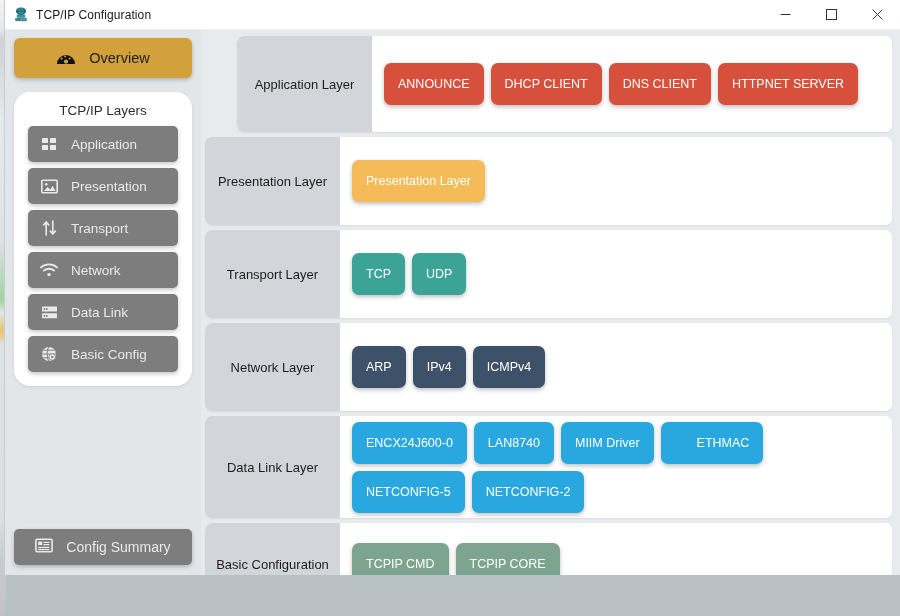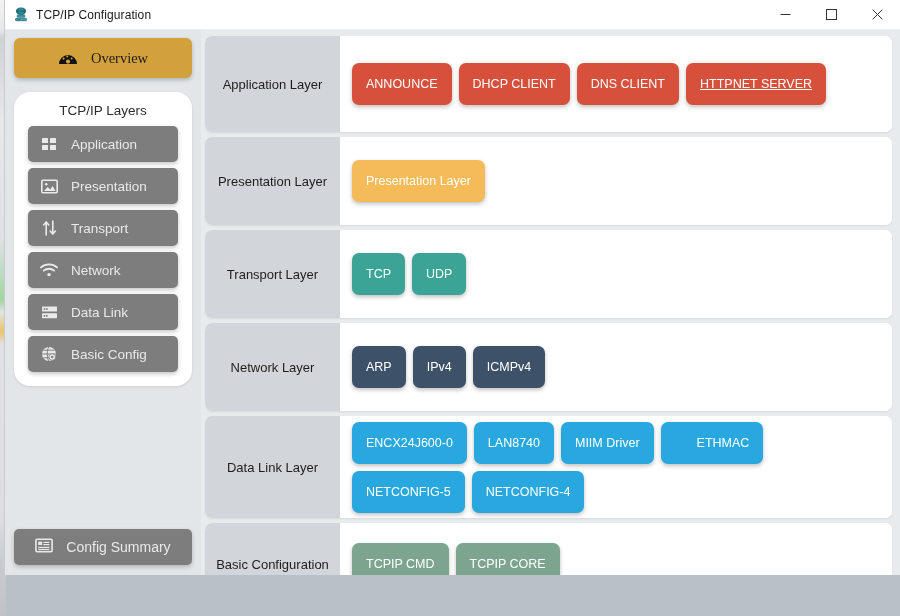--- a/index.html
+++ b/index.html
@@ -141,21 +141,21 @@
   .chip {
     border-radius: 7px; color: #ffffff;
     font-size: 12.5px;
     display: flex; align-items: center; justify-content: center;
     padding: 0 14px; min-height: 42px;
     box-shadow: 0 2px 4px rgba(0,0,0,0.25);
     cursor: pointer; white-space: nowrap;
   }
 
   
-  .r-app  { height: 96px; }
+  .r-app  { height: 96px; margin-left: 32px; }
   .r-pres { height: 88px; }
   .r-trans{ height: 88px; }
   .r-net  { height: 88px; }
   .r-dl   { height: 102px; }
   .r-bc   { height: 82px; }
 </style>
 </head>
 <body>
 
 <div class="bg-sliver"></div>
@@ -194,21 +194,21 @@
             <path d="M0.7 0.7l9.6 9.6M10.3 0.7l-9.6 9.6" stroke="currentColor" stroke-width="1"></path>
           </svg>
       </div>
     </div>
   </div>
 
   <div class="body">
 
     <div class="sidebar">
 
-      <div class="overview-btn" style="background: rgb(211, 161, 60); font-family: Liberation Serif, serif;">
+      <div class="overview-btn" style="background: rgb(211, 161, 60);">
         <span class="ico">
           <svg width="20" height="16" viewBox="0 0 20 16">
             <path d="M1 14a9 9 0 0 1 18 0z" fill="#111"></path>
             <circle cx="10" cy="11.6" r="2.1" fill="#d3a13c"></circle>
             <circle cx="5.6" cy="8.6" r="1.1" fill="#d3a13c"></circle>
             <circle cx="9.2" cy="6.4" r="1.0" fill="#d3a13c"></circle>
             <circle cx="13.6" cy="8.4" r="1.0" fill="#d3a13c"></circle>
           </svg>
         </span>
         <span class="lbl">Overview</span>
@@ -306,21 +306,21 @@
     </div>
 
     <div class="main">
 
       <div class="layer-row r-app">
         <div class="row-label">Application Layer</div>
         <div class="row-chips">
           <div class="chip" style="background: rgb(214, 80, 60);">ANNOUNCE</div>
           <div class="chip" style="background: rgb(214, 80, 60);">DHCP CLIENT</div>
           <div class="chip" style="background: rgb(214, 80, 60);">DNS CLIENT</div>
-          <div class="chip" style="background: rgb(214, 80, 60); text-decoration: underline;">HTTPNET SERVER</div>
+          <div class="chip" style="background: rgb(214, 80, 60);">HTTPNET SERVER</div>
         </div>
       </div>
 
       <div class="layer-row r-pres">
         <div class="row-label">Presentation Layer</div>
         <div class="row-chips">
           <div class="chip" style="background: rgb(244, 187, 88);">Presentation Layer</div>
         </div>
       </div>
 
@@ -342,21 +342,21 @@
       </div>
 
       <div class="layer-row r-dl">
         <div class="row-label">Data Link Layer</div>
         <div class="row-chips">
           <div class="chip" style="background: rgb(41, 168, 224); border-radius: 7px;">ENCX24J600-0</div>
           <div class="chip" style="background: rgb(41, 168, 224);">LAN8740</div>
           <div class="chip" style="background: rgb(41, 168, 224);">MIIM Driver</div>
           <div class="chip" style="background: rgb(41, 168, 224); padding-left: 36px;">ETHMAC</div>
           <div class="chip" style="background: rgb(41, 168, 224);">NETCONFIG-5</div>
-          <div class="chip" style="background: rgb(41, 168, 224);">NETCONFIG-4</div>
+          <div class="chip" style="background: rgb(41, 168, 224);">NETCONFIG-2</div>
         </div>
       </div>
 
       <div class="layer-row r-bc">
         <div class="row-label">Basic Configuration</div>
         <div class="row-chips">
           <div class="chip" style="background: rgb(125, 164, 142);">TCPIP CMD</div>
           <div class="chip" style="background: rgb(125, 164, 142);">TCPIP CORE</div>
         </div>
       </div>

